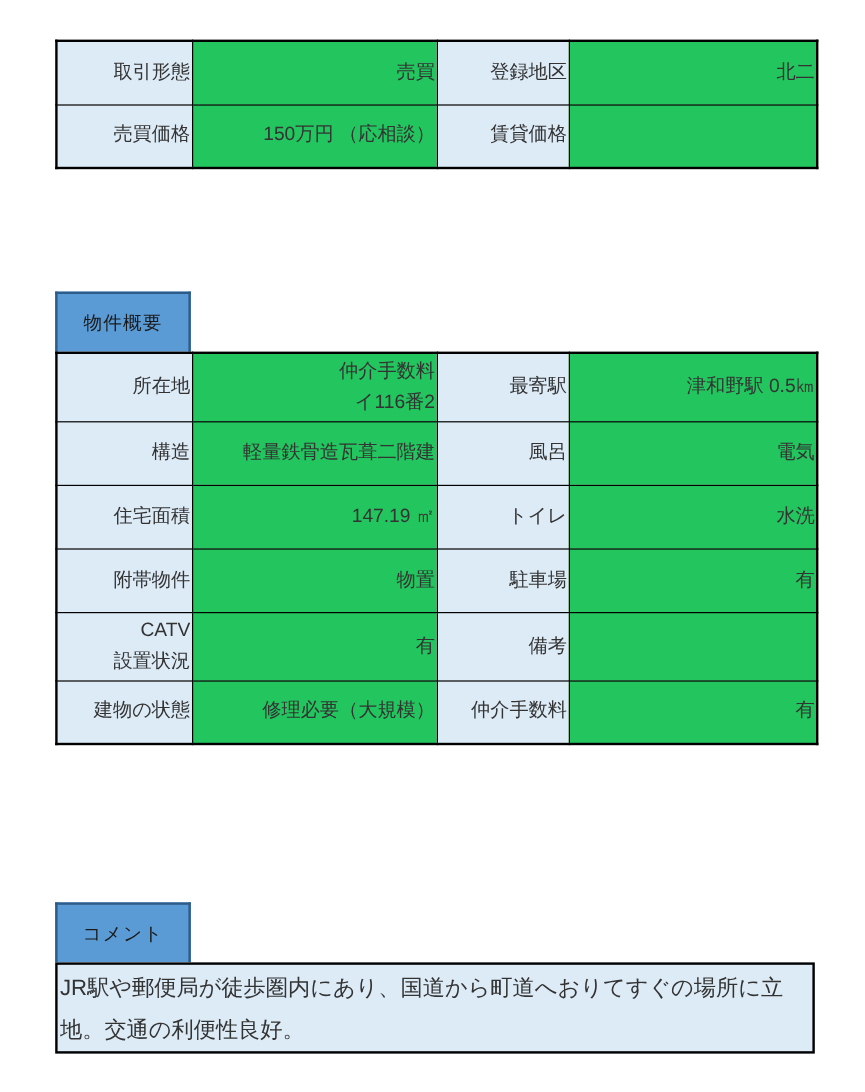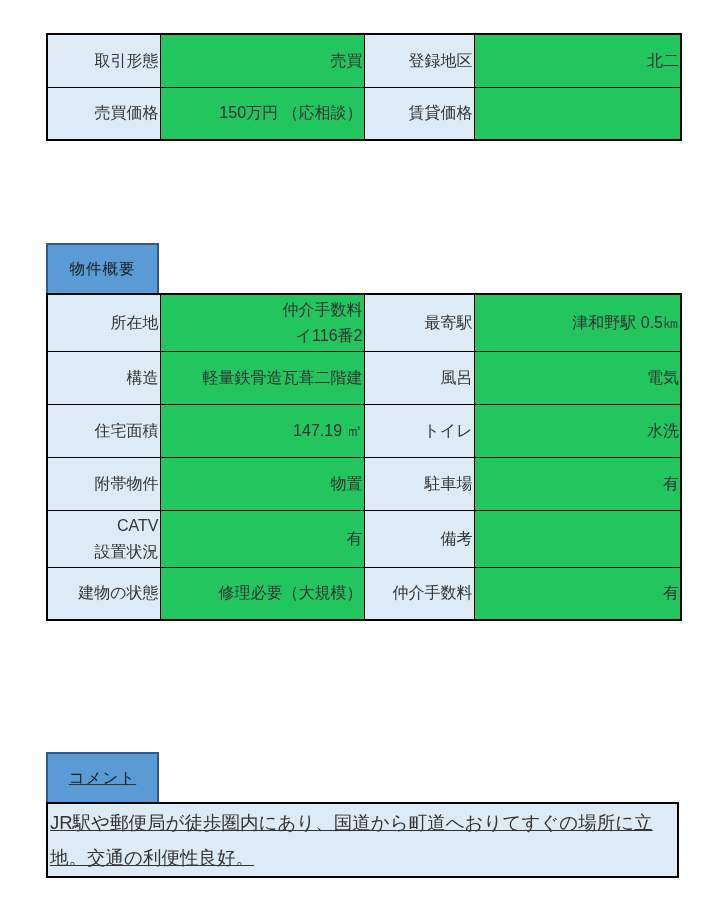--- a/index.html
+++ b/index.html
@@ -48,21 +48,21 @@
     width:633px;height:76px;
     background:var(--comment-fill);
     border:2px solid var(--grid-border);
     padding:1px 2px;
     font-size:18.5px;line-height:35px;
     text-align:left;color:var(--text);
     overflow:hidden;
   }
   #sec-transaction{top:33px;}
   #sec-property{top:243px;}
-  #sec-comment{top:752px;text-decoration:underline;}
+  #sec-comment{top:752px;}
 </style>
 </head>
 <body>
 
 <div class="page">
 
   <section class="sec" id="sec-transaction">
     <table class="grid">
       <colgroup>
           <col style="width:113px">

